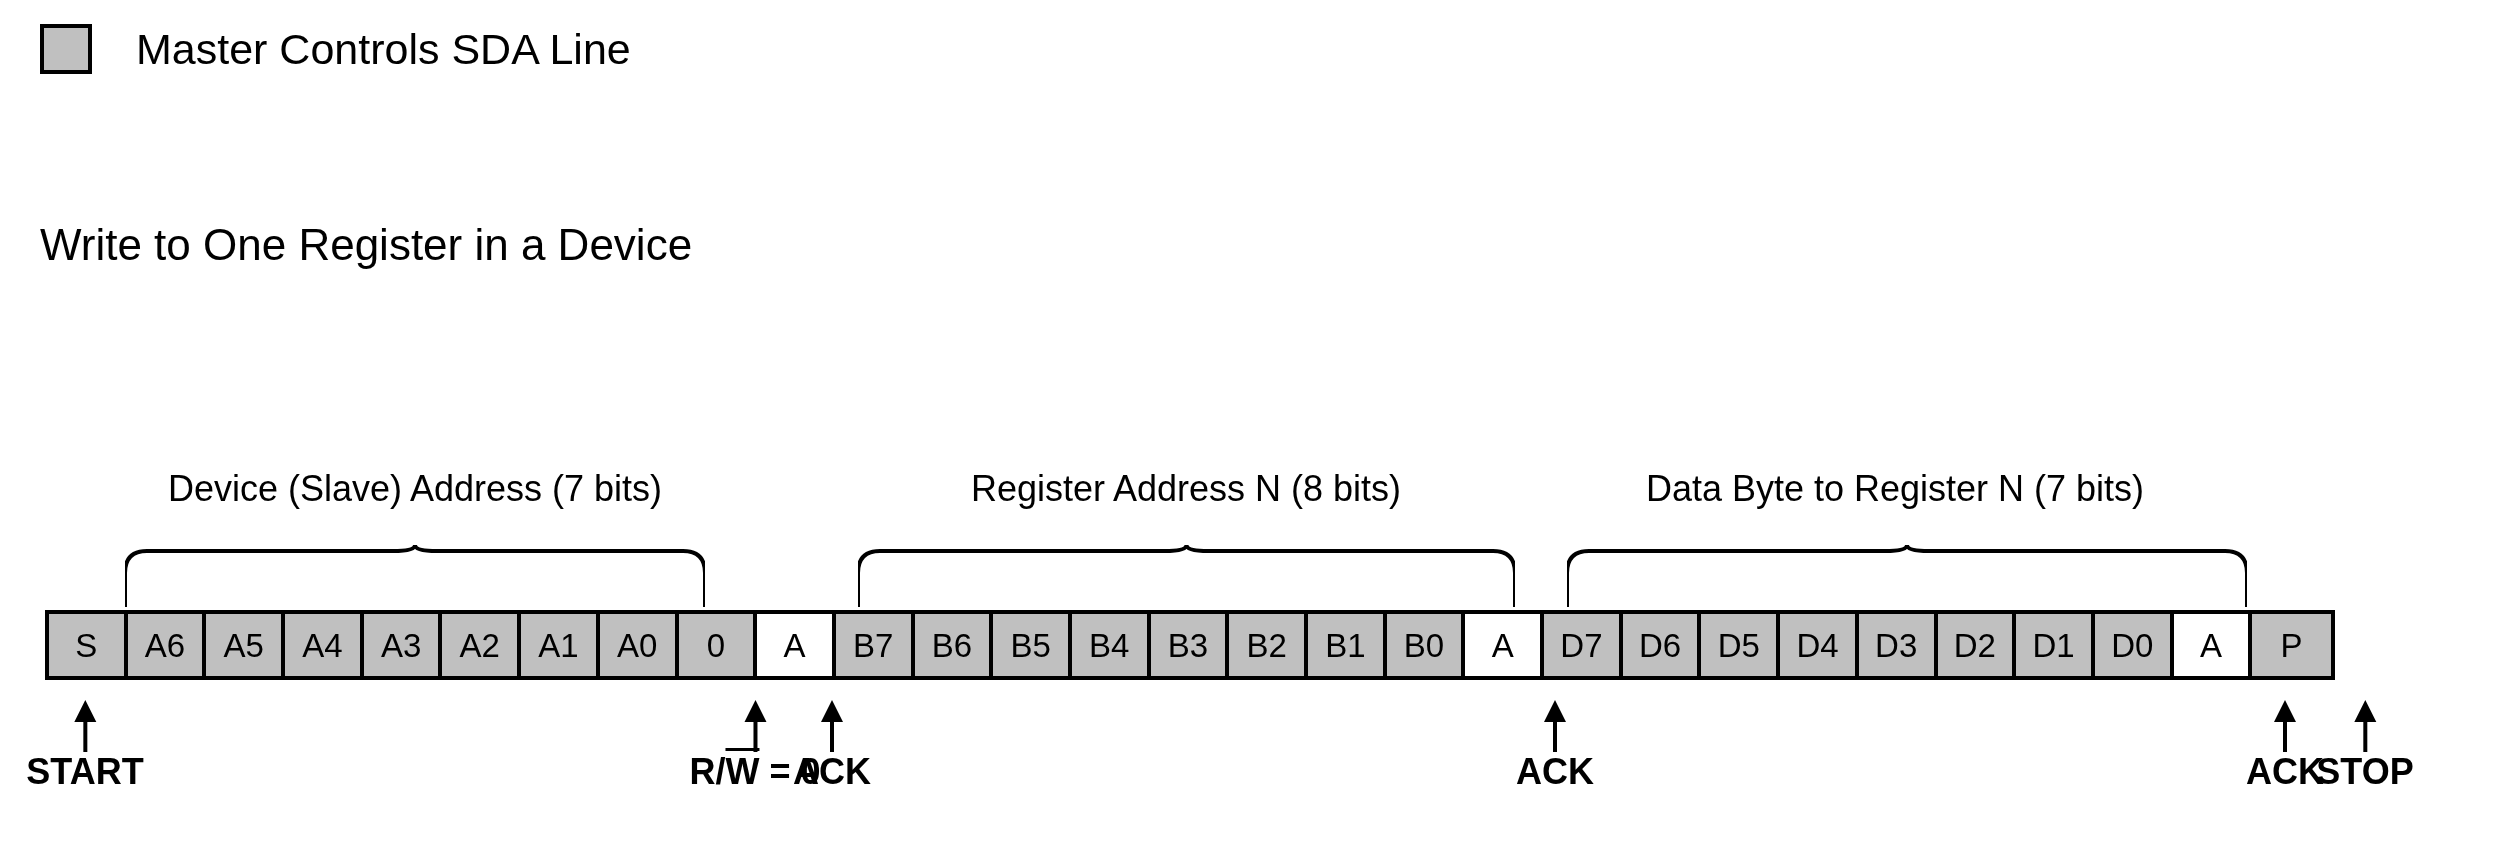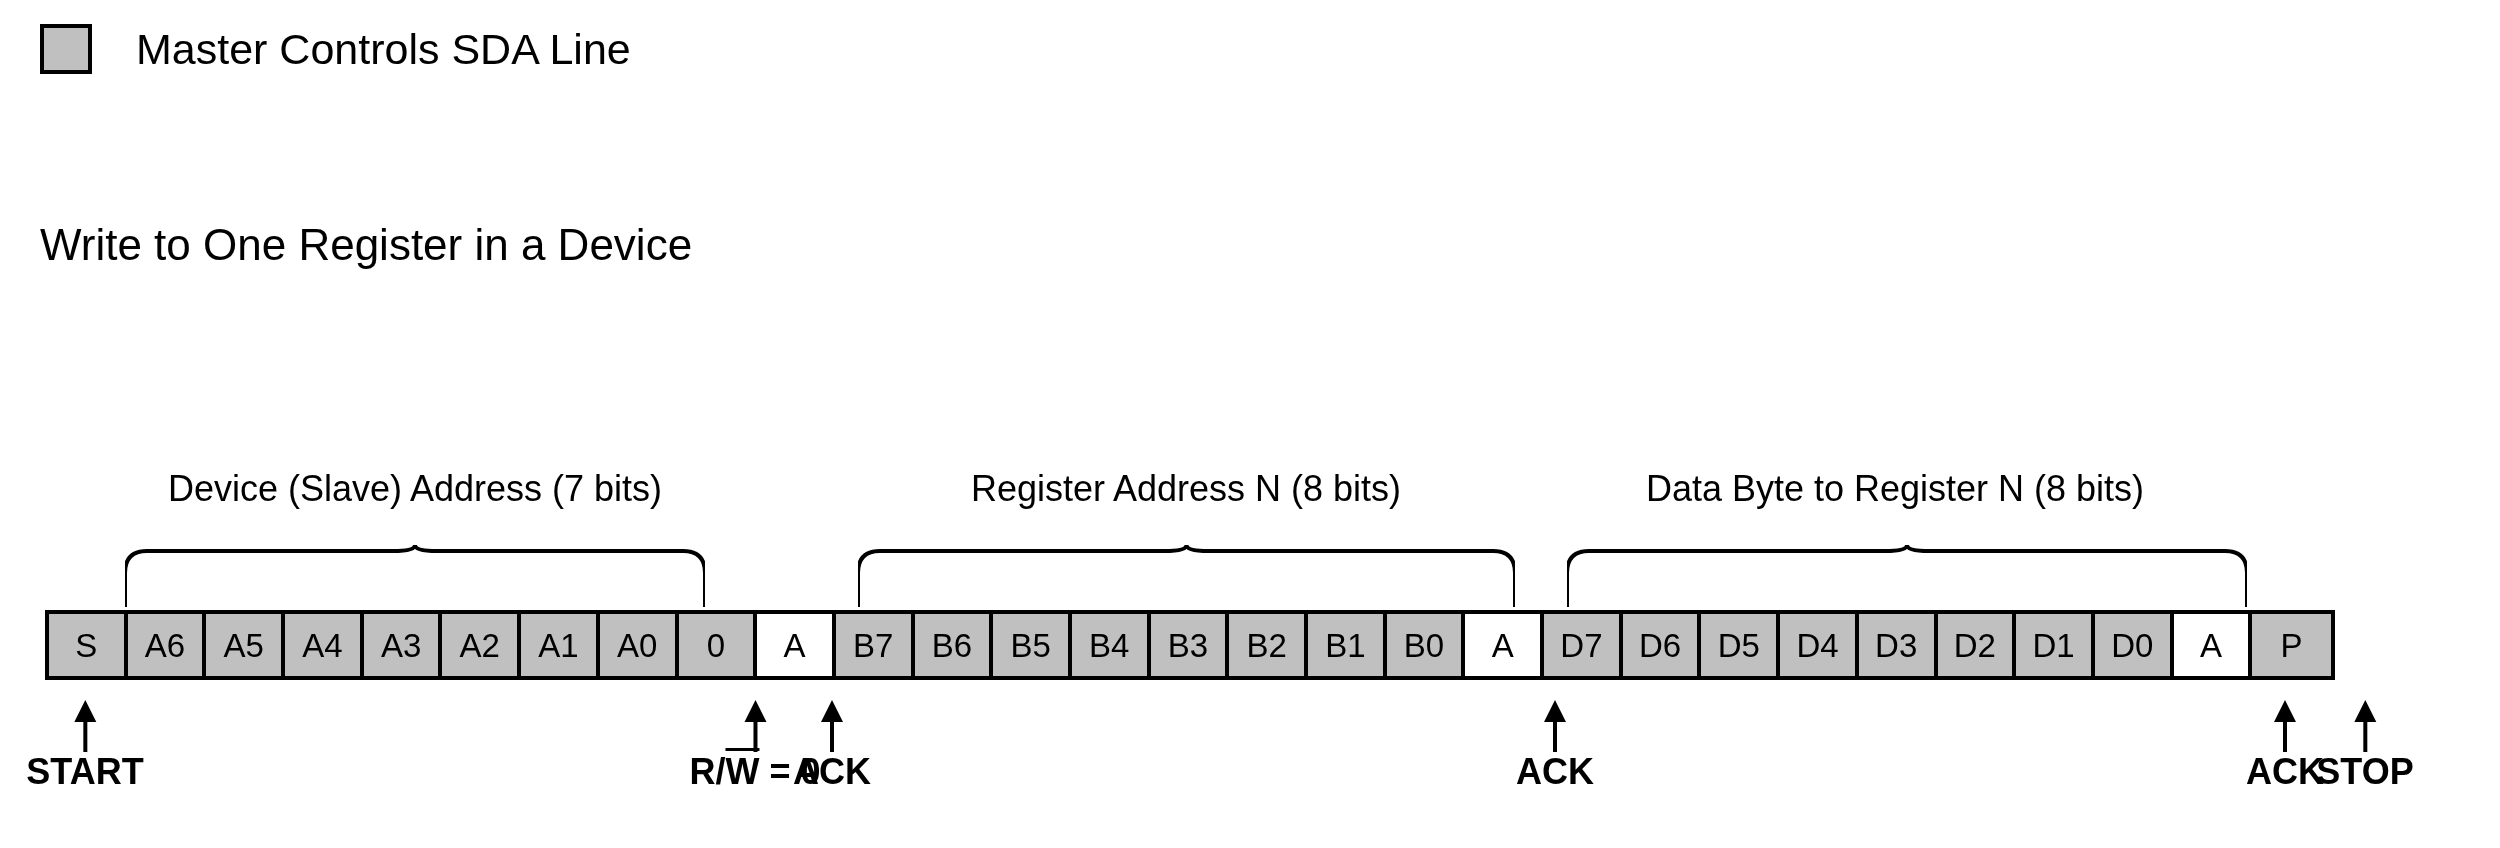--- a/index.html
+++ b/index.html
@@ -55,21 +55,21 @@
 
 <div id="groups-layer">
     <div class="group-label" style="left: 415px; top: 468px;">Device (Slave) Address (7 bits)</div>
     <svg class="brace" width="580" height="62" viewBox="0 0 580 62" style="left: 125px; top: 545px;">
       <path d="M 0,62 L 0,28 Q 0,6 22,6 L 268,6 Q 290,6 290,0 Q 290,6 312,6 L 558,6 Q 580,6 580,28 L 580,62" fill="none" stroke="#000000" stroke-width="4"></path>
     </svg>
     <div class="group-label" style="left: 1186px; top: 468px;">Register Address N (8 bits)</div>
     <svg class="brace" width="657" height="62" viewBox="0 0 657 62" style="left: 858px; top: 545px;">
       <path d="M 0,62 L 0,28 Q 0,6 22,6 L 306.5,6 Q 328.5,6 328.5,0 Q 328.5,6 350.5,6 L 635,6 Q 657,6 657,28 L 657,62" fill="none" stroke="#000000" stroke-width="4"></path>
     </svg>
-    <div class="group-label" style="left: 1895px; top: 468px;">Data Byte to Register N (8 bits)</div>
+    <div class="group-label" style="left: 1895px; top: 468px;">Data Byte to Register N (7 bits)</div>
     <svg class="brace" width="680" height="62" viewBox="0 0 680 62" style="left: 1567px; top: 545px;">
       <path d="M 0,62 L 0,28 Q 0,6 22,6 L 318,6 Q 340,6 340,0 Q 340,6 362,6 L 658,6 Q 680,6 680,28 L 680,62" fill="none" stroke="#000000" stroke-width="4"></path>
     </svg>
   </div>
 
 <div id="frame-row">
     <div class="cell master">S</div>
     <div class="cell master">A6</div>
     <div class="cell master">A5</div>
     <div class="cell master">A4</div>

